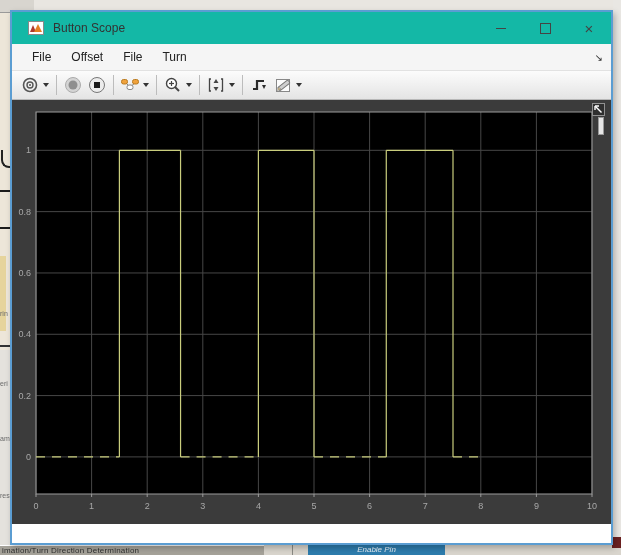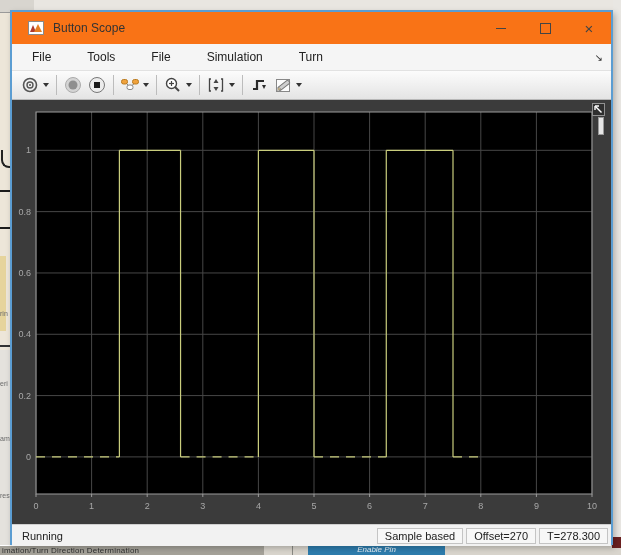--- a/index.html
+++ b/index.html
@@ -22,29 +22,29 @@
      color:#2e2e2e;font-size:8px;line-height:9px;padding-left:2px;box-sizing:border-box;white-space:nowrap;overflow:hidden;letter-spacing:.2px;}
   .bg-enablepin{position:absolute;left:308px;top:545px;width:137px;height:10px;background:#2d7cad;color:#e8f2f8;
      font-size:8px;line-height:10px;text-align:center;white-space:nowrap;overflow:hidden;font-style:italic;}
   .bg-divider{position:absolute;left:292px;top:545px;width:1px;height:10px;background:#8a8a84;}
   .bg-maroon{position:absolute;left:612px;top:537px;width:9px;height:11px;background:#6b2020;}
   
   .window{
     position:absolute;left:10px;top:10px;width:603px;height:535px;box-sizing:border-box;
     border:2px solid #5b9dd2;background:#fff;box-shadow:2px 3px 6px rgba(0,0,0,.25);
   }
-  .titlebar{height:32px;background:#f97316;display:flex;align-items:center;}
+  .titlebar{height:32px;background:#14b8a6;display:flex;align-items:center;}
   .title-icon{width:16px;height:14px;margin-left:16px;margin-right:9px;flex:none;}
   .title-text{font-size:12px;color:#333;flex:1;}
   .winbtn{width:44px;height:28px;display:flex;align-items:center;justify-content:center;color:#444;flex:none;}
   .glyph-min{width:10px;height:1px;background:#444;}
   .glyph-max{width:9px;height:9px;border:1px solid #444;}
   .glyph-close{font-size:15px;line-height:15px;}
   .menubar{height:26px;background:#f5f5f5;display:flex;align-items:center;border-bottom:1px solid #e2e2e2;}
-  .menu-item{font-size:12px;color:#222;padding:0 18px;height:100%;display:flex;align-items:center;}
+  .menu-item{font-size:12px;color:#222;padding:0 10px;height:100%;display:flex;align-items:center;}
   .menu-item:first-child{padding-left:20px;}
   .dock-arrow{margin-left:auto;margin-right:8px;font-size:10px;color:#333;}
   .toolbar{height:28px;background:linear-gradient(#fcfcfc,#e4e4e4);display:flex;align-items:center;border-bottom:1px solid #b8b8b8;padding-left:6px;}
   .tbtn{height:22px;min-width:22px;display:flex;align-items:center;justify-content:center;margin:0 1px;}
   .caret{width:0;height:0;border-left:3px solid transparent;border-right:3px solid transparent;border-top:4px solid #333;margin:0 3px 0 1px;}
   .tsep{width:1px;height:20px;background:#bcbcbc;margin:0 4px;}
   
   .canvas{position:relative;height:424px;background:#3b3b3b;}
   .canvas svg{display:block;}
   .canvas svg text{font-family:"Liberation Sans",sans-serif;}
@@ -92,23 +92,22 @@
     <div class="winbtn">
         <span class="glyph-max"></span>
       </div>
     <div class="winbtn">
         <span class="glyph-close">×</span>
       </div>
   </div>
 
   <div class="menubar">
     <div class="menu-item">File</div>
-    <div class="menu-item">Tools</div>
+    <div class="menu-item">Offset</div>
     <div class="menu-item">File</div>
-    <div class="menu-item">Simulation</div>
     <div class="menu-item">Turn</div>
     <span class="dock-arrow">↘</span>
   </div>
 
   <div class="toolbar">
     <div class="tbtn">
       <svg width="18" height="18" viewBox="0 0 18 18">
         <circle cx="9" cy="9" r="6.5" fill="none" stroke="#555" stroke-width="1.6"></circle>
         <circle cx="9" cy="9" r="3" fill="none" stroke="#555" stroke-width="1.4"></circle>
         <circle cx="9" cy="9" r="1" fill="#555"></circle>
@@ -246,19 +245,13 @@
       </svg>
     <div class="expand-btn">
       <svg width="11" height="11" viewBox="0 0 11 11">
         <path d="M2 2 h4 M2 2 v4" stroke="#fff" stroke-width="1.4" fill="none"></path>
         <line x1="2.5" y1="2.5" x2="8.5" y2="8.5" stroke="#fff" stroke-width="1.4"></line>
       </svg>
     </div>
     <div class="scroll-strip"></div>
   </div>
 
-  <div class="statusbar">
-    <div class="status-left">Running</div>
-    <div class="status-cell">Sample based</div>
-    <div class="status-cell">Offset=270</div>
-    <div class="status-cell">T=278.300</div>
-  </div>
 </div>
 
 </body></html>

